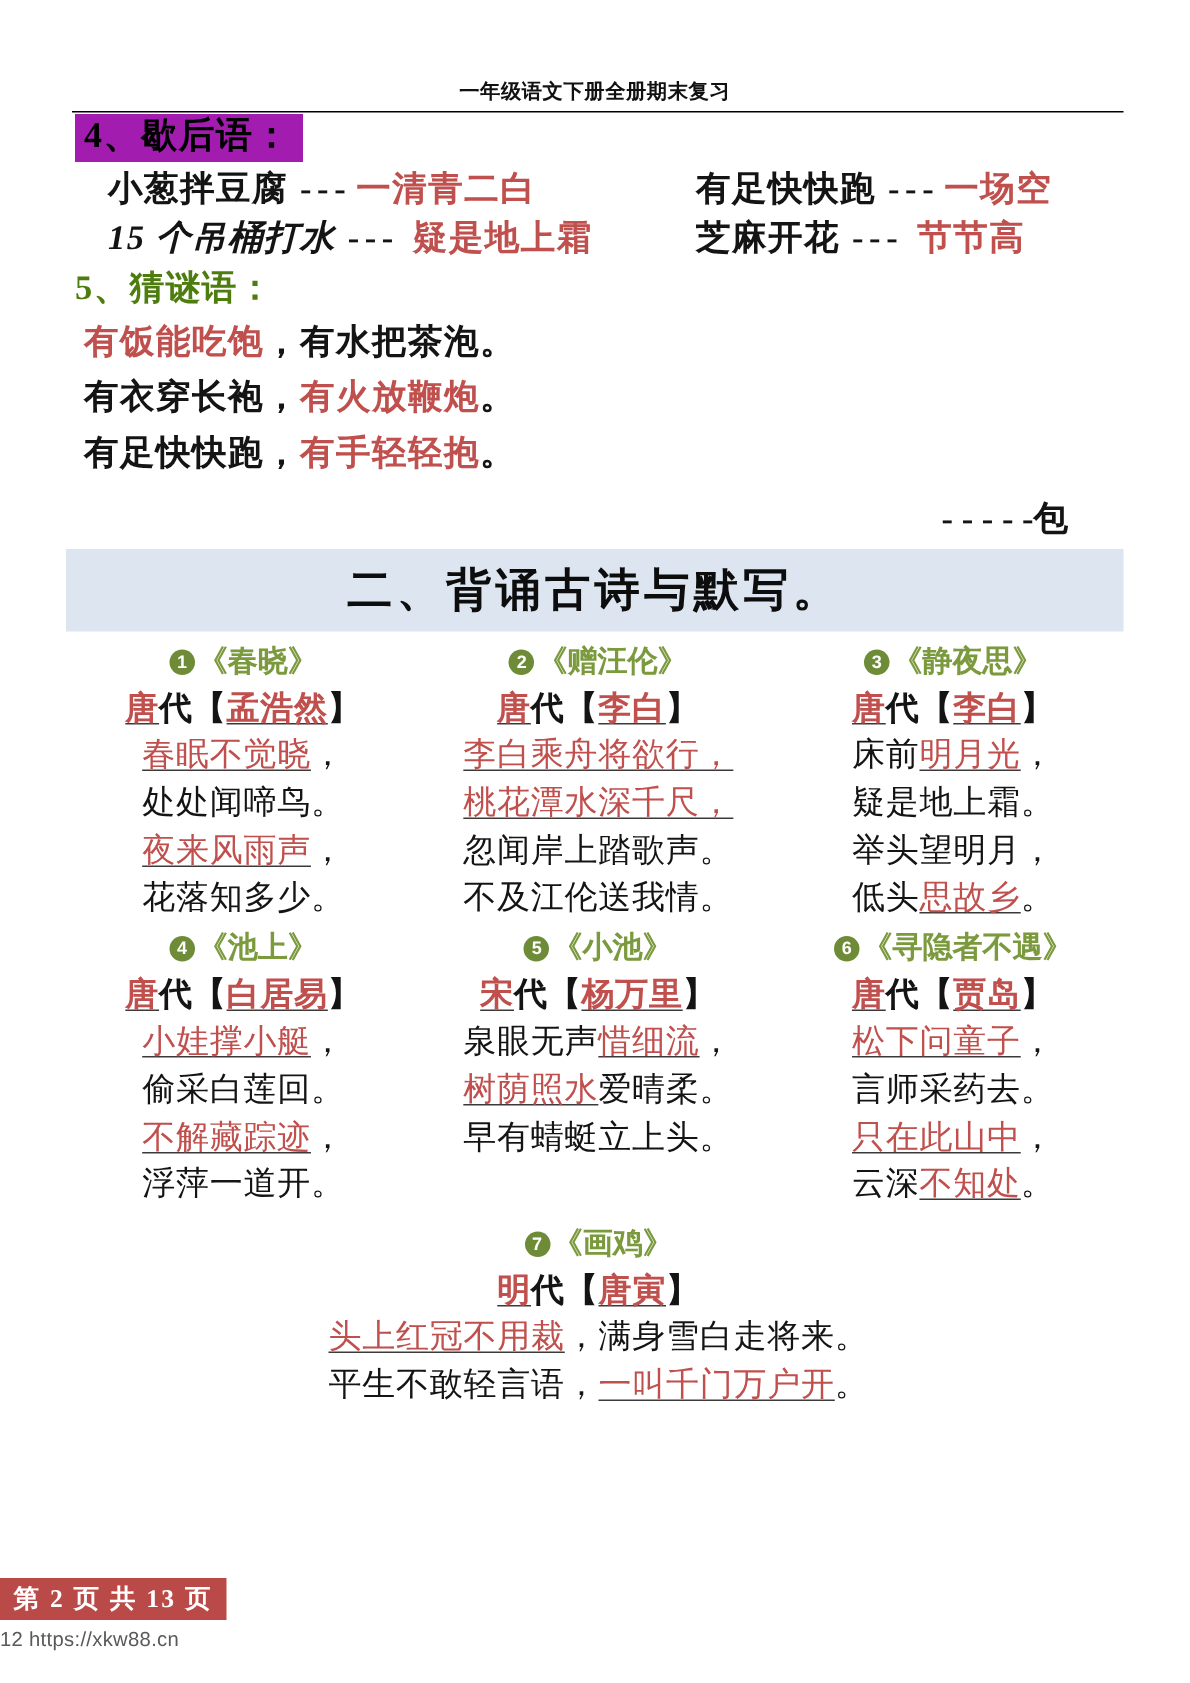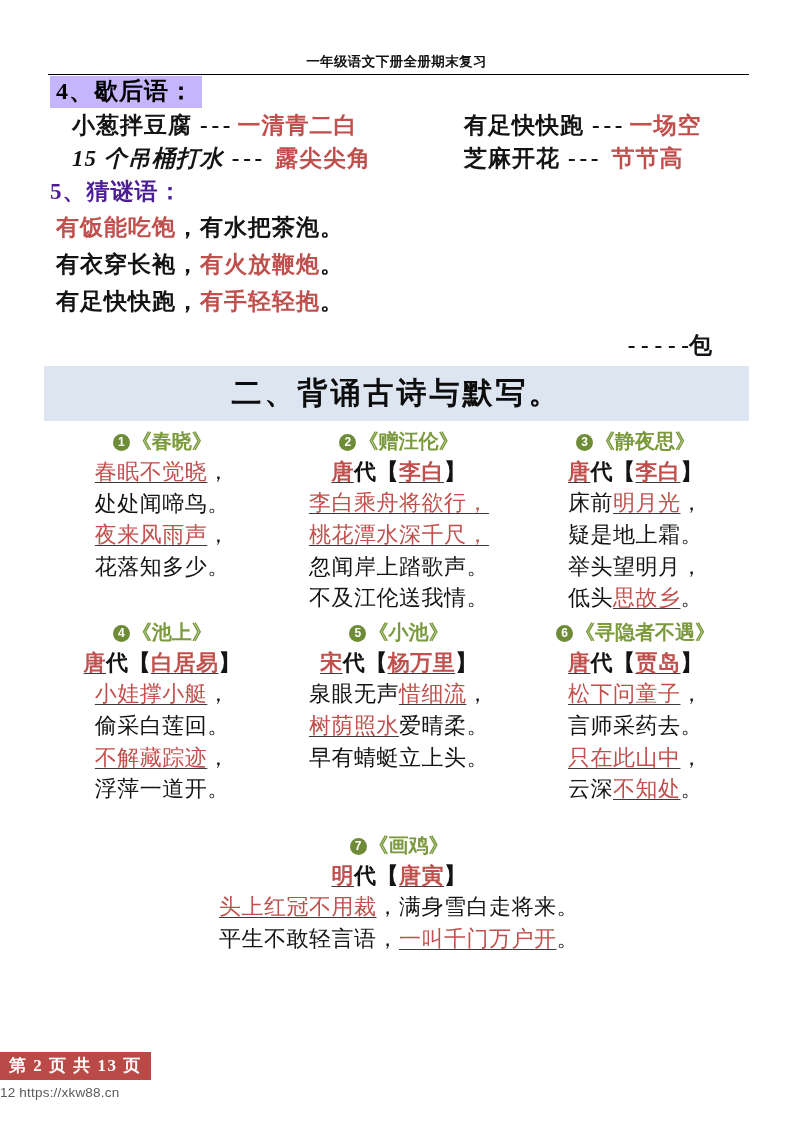--- a/index.html
+++ b/index.html
@@ -43,21 +43,21 @@
     right: 44px;
     height: 0;
     border-top: 1.6px solid #000;
   }
 
   
   .gold-heading {
     position: absolute;
     top: 76px;
     left: 50px;
-    background: #c4b5fd;
+    background: #a21caf;
     padding: 2px 8px 3px 6px;
     font-size: 24px;
     font-weight: 700;
     line-height: 1.12;
     color: #000;
     letter-spacing: 1px;
     font-family: "Liberation Serif", "DejaVu Serif", serif;
   }
 
   
@@ -87,21 +87,21 @@
   .xhy-a   { color: #C0504D; }
   .pad-a   { padding-left: 6px; }
 
   
   .plain-heading {
     position: absolute;
     top: 176px;
     left: 50px;
     font-size: 23px;
     font-weight: 700;
-    color: #4c1d95;
+    color: #4d7c0f;
     letter-spacing: 1px;
   }
 
   
   .riddles {
     position: absolute;
     top: 212px;
     left: 56px;
     width: 620px;
   }
@@ -205,21 +205,21 @@
     color: #C0504D;
     text-decoration: underline;
     text-decoration-color: #3a3a3a;
     text-underline-offset: 3px;
     text-decoration-thickness: 1.4px;
   }
 
   
   .poem-wide {
     width: 710px;
-    margin-top: 22px;
+    margin-top: 6px;
   }
   .poem-wide .poem-line,
   .poem-wide .poem-author,
   .poem-wide .poem-title { text-align: center; }
 
   
   .footer {
     position: absolute;
     bottom: 22px;
     left: 0;
@@ -265,21 +265,21 @@
         <div class="xhy-col">
           <span class="xhy-q">有足快快跑</span>
           <span class="xhy-dash">- - -</span>
           <span class="xhy-a">一场空</span>
         </div>
       </div>
       <div class="xhy-row">
         <div class="xhy-col left">
           <span class="xhy-q ital">15 个吊桶打水</span>
           <span class="xhy-dash">- - -</span>
-          <span class="xhy-a pad-a">露尖尖角</span>
+          <span class="xhy-a pad-a">疑是地上霜</span>
         </div>
         <div class="xhy-col">
           <span class="xhy-q">芝麻开花</span>
           <span class="xhy-dash">- - -</span>
           <span class="xhy-a pad-a">节节高</span>
         </div>
       </div>
     </div>
 
   <div class="plain-heading">5、猜谜语：</div>
@@ -291,20 +291,21 @@
   <div class="riddle-answer">- - - - -包</div>
 
   <div class="banner">
     <span class="banner-text">二、背诵古诗与默写。</span>
   </div>
 
   <div class="poem-grid" id="poem-grid">
       <div class="poem-col">
         <div class="poem">
           <div class="poem-title"><span class="num-circle">1</span><span>《春晓》</span></div>
+          <div class="poem-author"><span class="u-red">唐</span><span>代【</span><span class="u-red">孟浩然</span><span>】</span></div>
           <div class="poem-line"><span class="u-red">春眠不觉晓</span><span>，</span></div>
           <div class="poem-line"><span>处处闻啼鸟。</span></div>
           <div class="poem-line"><span class="u-red">夜来风雨声</span><span>，</span></div>
           <div class="poem-line"><span>花落知多少。</span></div>
         </div>
       </div>
       <div class="poem-col">
         <div class="poem">
           <div class="poem-title"><span class="num-circle">2</span><span>《赠汪伦》</span></div>
           <div class="poem-author"><span class="u-red">唐</span><span>代【</span><span class="u-red">李白</span><span>】</span></div>

